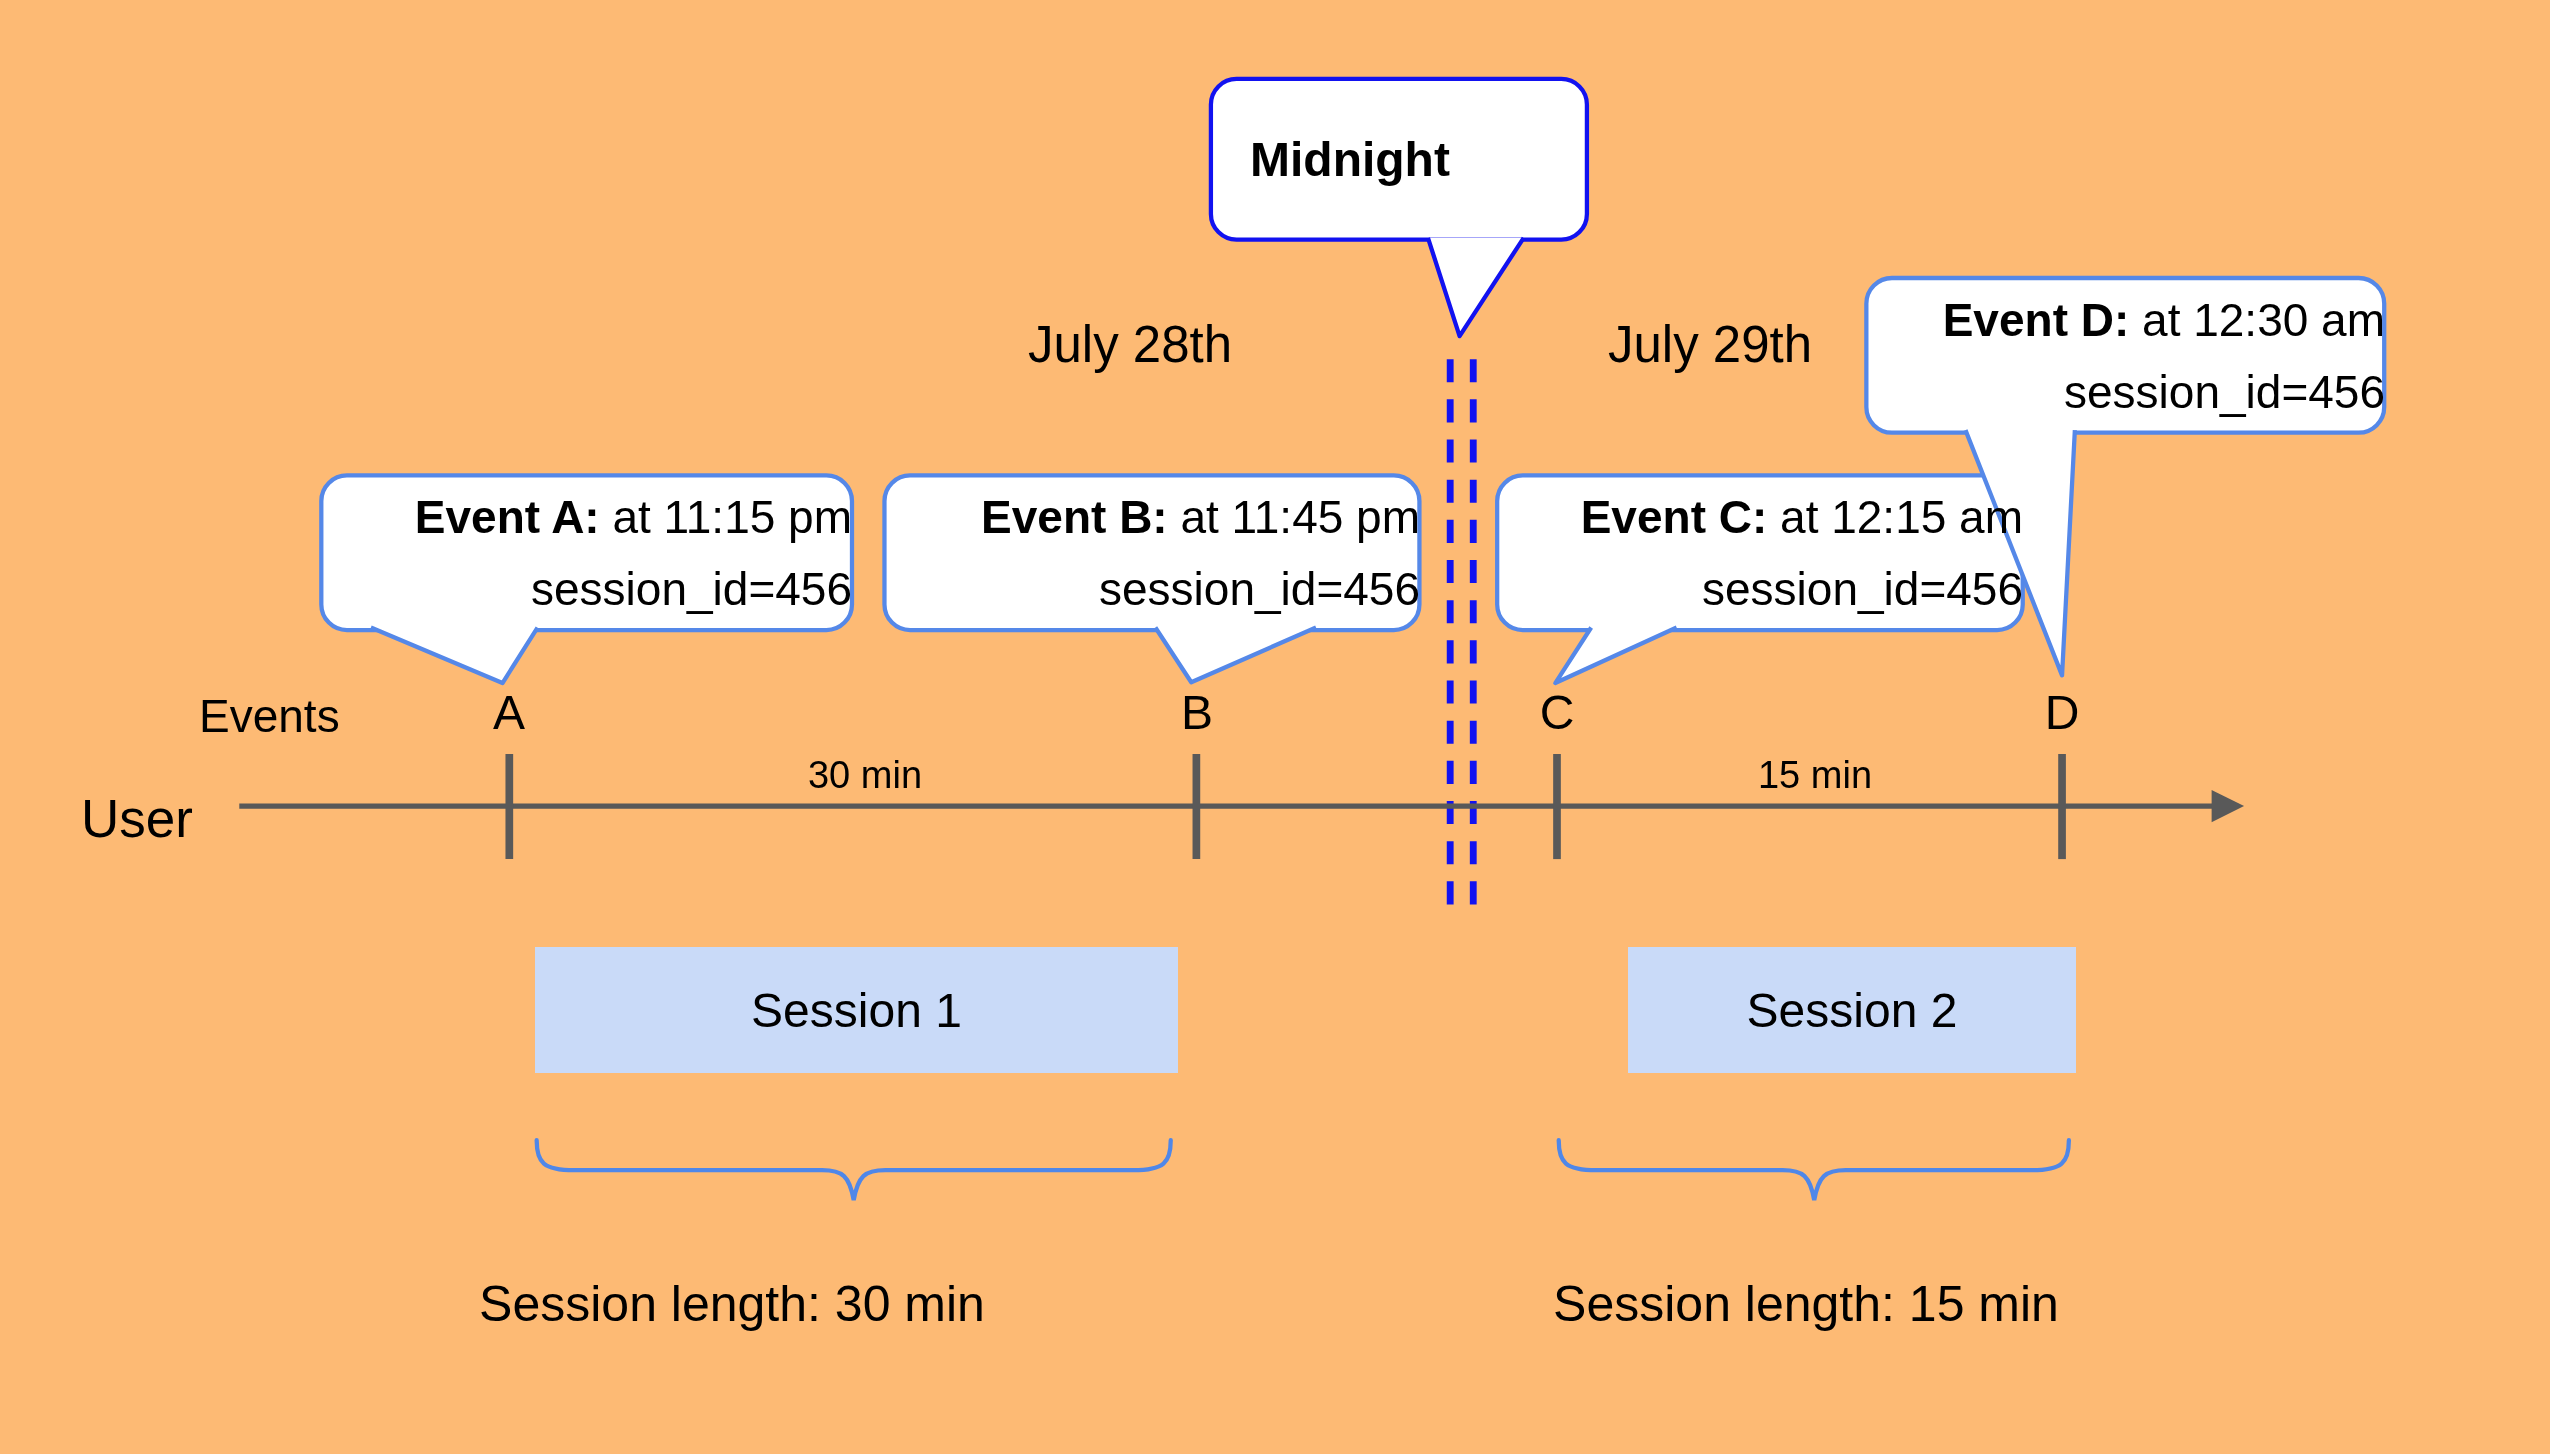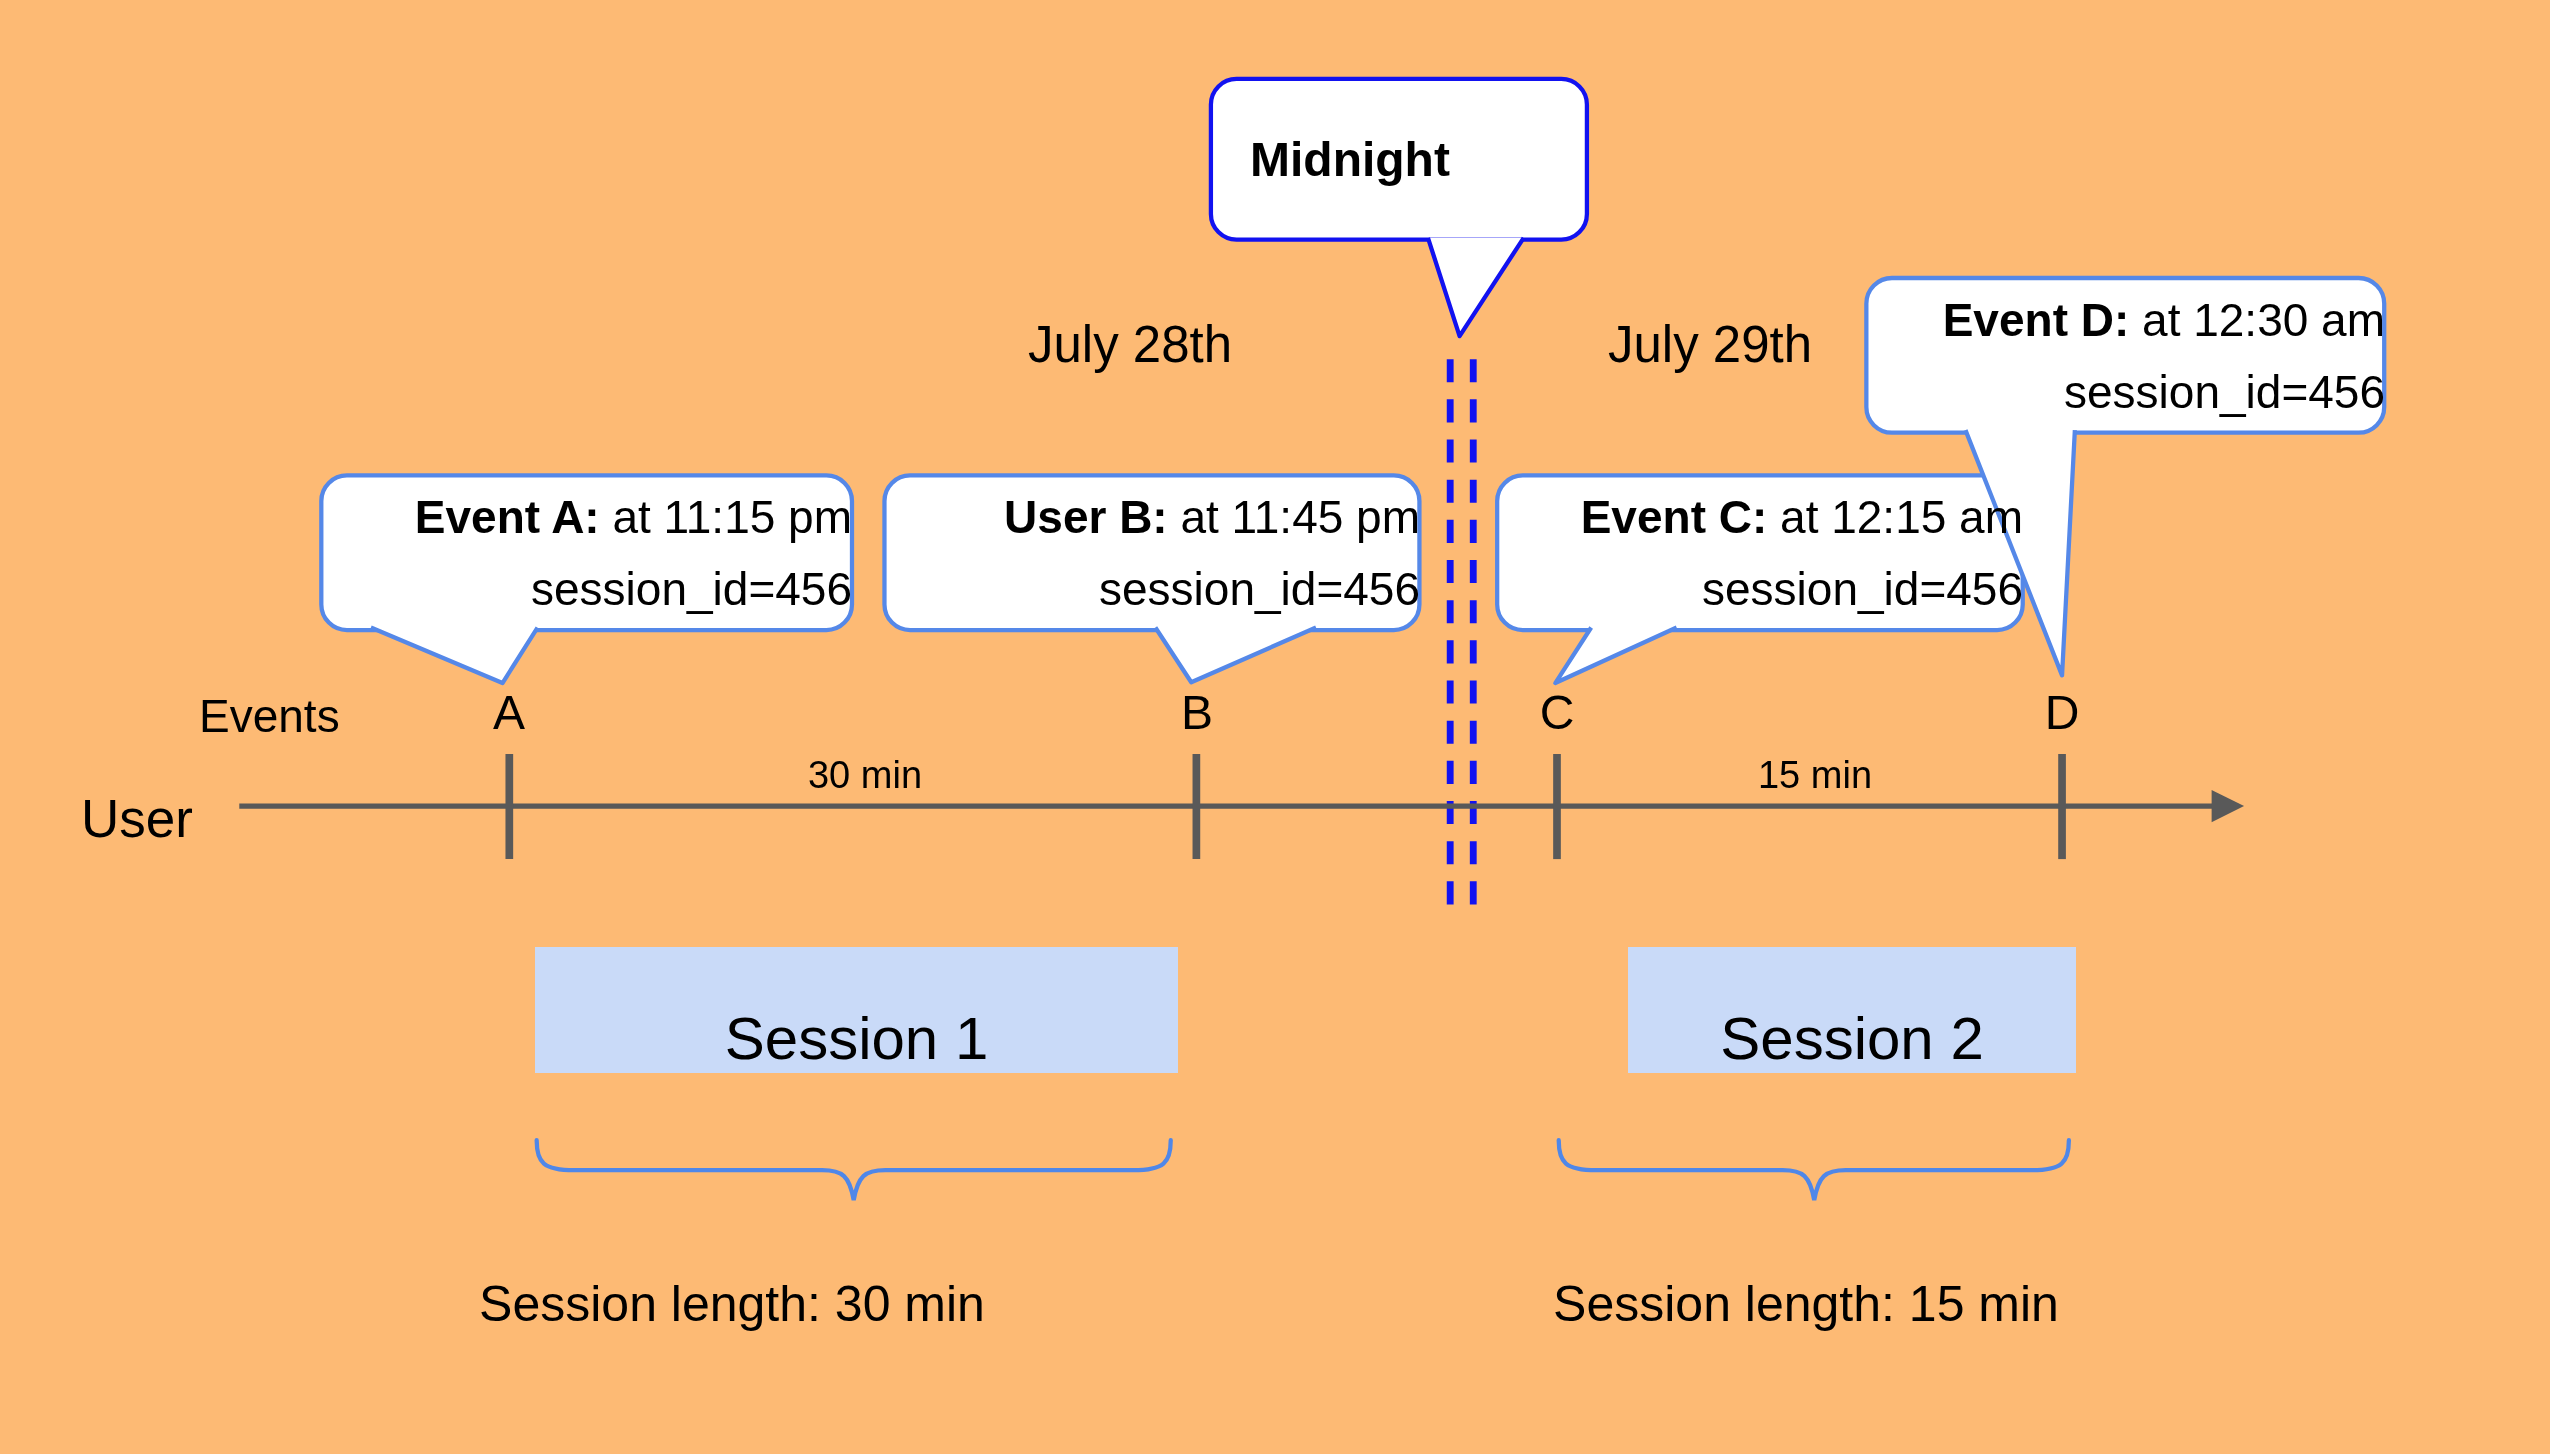--- a/index.html
+++ b/index.html
@@ -50,22 +50,22 @@
   }
 
   .date-label{font-size:51px;top:315px;}
   .tick-label{font-size:48px;top:685px;}
   .axis-events{font-size:46px;left:199px;top:689px;}
   .axis-user{font-size:53px;left:81px;top:788px;}
   .interval-label{font-size:38px;top:754px;}
   .session-box{
     position:absolute;z-index:2;top:947px;height:126px;
     background:var(--session-fill);
-    display:flex;align-items:flex-end;justify-content:center;
-    font-size:60px;
+    display:flex;align-items:center;justify-content:center;
+    font-size:48px;
   }
   .session-length{font-size:50px;top:1275px;}
 </style>
 </head>
 <body>
 
 <div class="canvas">
 
   <svg class="linework" width="2550" height="1455" viewBox="0 0 2984 1702">
 
@@ -104,21 +104,21 @@
   </div>
 
   <div class="txt date-label centered" style="left:1130px;">July 28th</div>
   <div class="txt date-label centered" style="left:1668px;margin-left:42px;">July 29th</div>
 
   <div class="callout-text" style="left:321px;top:475px;width:531px;height:155px;">
     <div><b>Event A:</b><span> at 11:15 pm</span></div>
     <div>session_id=456</div>
   </div>
   <div class="callout-text" style="left:885px;top:475px;width:535px;height:155px;">
-    <div><b>User B:</b><span> at 11:45 pm</span></div>
+    <div><b>Event B:</b><span> at 11:45 pm</span></div>
     <div>session_id=456</div>
   </div>
   <div class="callout-text" style="left:1497px;top:475px;width:526px;height:155px;">
     <div><b>Event C:</b><span> at 12:15 am</span></div>
     <div>session_id=456</div>
   </div>
   <div class="callout-text" style="left:1867px;top:278px;width:518px;height:155px;">
     <div><b>Event D:</b><span> at 12:30 am</span></div>
     <div>session_id=456</div>
   </div>

